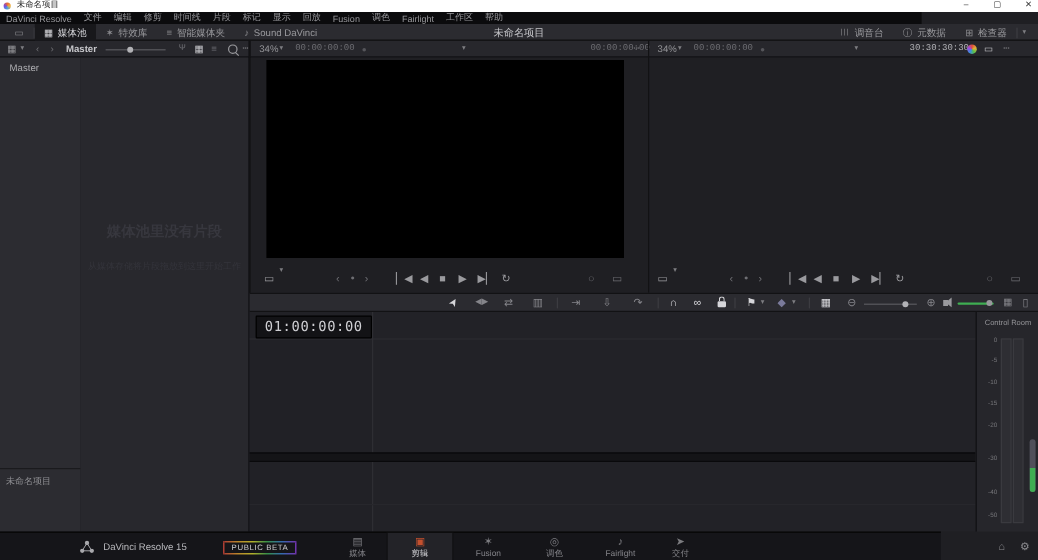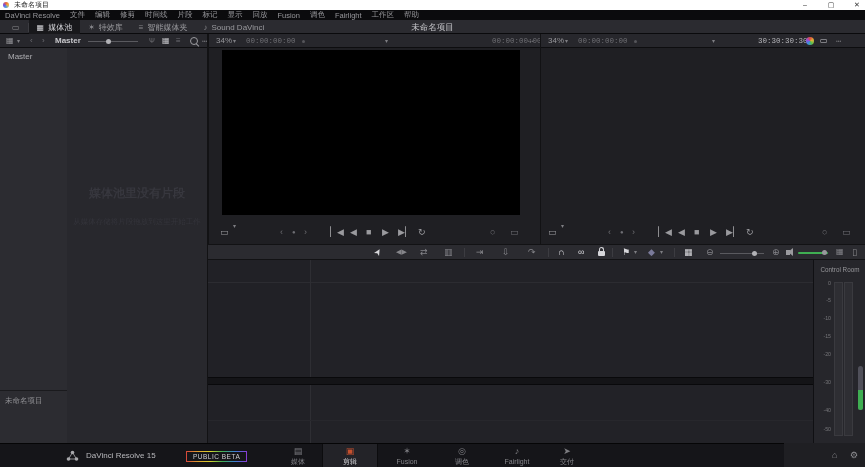--- a/index.html
+++ b/index.html
@@ -7,21 +7,21 @@
   .a{position:absolute;}
   #app{position:relative;width:865px;height:467px;background:#1f1f23;}
 
   
   #titlebar{left:0;top:0;width:865px;height:10px;background:#ffffff;}
   #titlebar .logo{left:3px;top:2px;width:6px;height:6px;border-radius:50%;background:conic-gradient(#e8683a,#f2b63c,#4aa3e0,#7a4ae0,#e8683a);}
   #titlebar .wtitle{left:14px;top:0;line-height:10px;font-size:7px;color:#1c1c1c;}
   .winbtn{top:0;width:14px;height:10px;line-height:10px;text-align:center;font-size:7px;color:#333;}
 
   
-  #menubar{left:0;top:10px;width:865px;height:10px;background:#0b0b0d;display:flex;align-items:center;padding-left:5px;box-sizing:border-box;gap:10px;}
+  #menubar{left:0;top:10px;width:768px;height:10px;background:#0b0b0d;display:flex;align-items:center;padding-left:5px;box-sizing:border-box;gap:10px;}
   #menubar span{font-size:7.5px;color:#96969a;white-space:nowrap;}
 
   
   #toolbar{left:0;top:20px;width:865px;height:14px;background:#2b2b30;border-bottom:1px solid #0a0a0c;box-sizing:border-box;}
   .tbtn{display:inline-flex;align-items:center;gap:4px;height:14px;padding:0 8px;font-size:8px;color:#9a9a9e;}
   .tbtn .ic{font-size:8px;color:#8a8a8e;}
   .tbtn.active{background:#18181b;color:#d8d8dc;}
   .tbtn.active .ic{color:#d8d8dc;}
   .vdiv{width:1px;height:9px;background:#3c3c41;align-self:center;}
   #tb-left{left:4px;top:0;height:14px;display:flex;align-items:center;}
@@ -148,20 +148,38 @@
       <span class="tbtn">
           <span class="ic">≡</span>
           <span>智能媒体夹</span>
         </span>
       <span class="tbtn">
           <span class="ic">♪</span>
           <span>Sound DaVinci</span>
         </span>
     </div>
     <span id="tb-title" class="a">未命名项目</span>
+    <div id="tb-right" class="a">
+      <span class="tbtn">
+          <span class="ic" style="font-size:6px;letter-spacing:1px">|||</span>
+          <span>调音台</span>
+        </span>
+      <span class="tbtn">
+          <span class="ic">ⓘ</span>
+          <span>元数据</span>
+        </span>
+      <span class="tbtn">
+          <span class="ic">⊞</span>
+          <span>检查器</span>
+        </span>
+      <span class="vdiv"></span>
+      <span class="tbtn" style="padding:0 4px">
+          <span class="chev">▾</span>
+        </span>
+    </div>
   </div>
 
   <div id="pheaders" class="a">
 
     <span class="a ph-txt" style="left:6px">▦</span>
     <span class="a chev" style="left:17px">▾</span>
     <span class="a ph-txt ph-dim" style="left:30px">‹</span>
     <span class="a ph-txt ph-dim" style="left:42px">›</span>
     <span class="a ph-txt" style="left:55px;color:#c8c8cc;font-weight:bold">Master</span>
     <span class="a slider-track" style="left:88px;width:50px"></span>
@@ -262,20 +280,21 @@
     <span class="a ti trdim" style="left:628px;font-size:8px">▦</span>
     <span class="a ti trdim" style="left:644px">▯</span>
   </div>
 
   <div id="timeline" class="a"></div>
   <div id="tl-header-col" class="a"></div>
   <div id="tl-hline1" class="a"></div>
   <div id="tl-vline" class="a"></div>
   <div id="tl-band" class="a"></div>
   <div id="tl-hline2" class="a"></div>
+  <div id="tl-tcbox" class="a">01:00:00:00</div>
 
   <div id="croom" class="a">
     <span id="croom-title" class="a">Control Room</span>
     <span class="a mlabel" style="top:20px">0</span>
     <span class="a mlabel" style="top:37px">-5</span>
     <span class="a mlabel" style="top:55px">-10</span>
     <span class="a mlabel" style="top:73px">-15</span>
     <span class="a mlabel" style="top:91px">-20</span>
     <span class="a mlabel" style="top:119px">-30</span>
     <span class="a mlabel" style="top:147px">-40</span>

